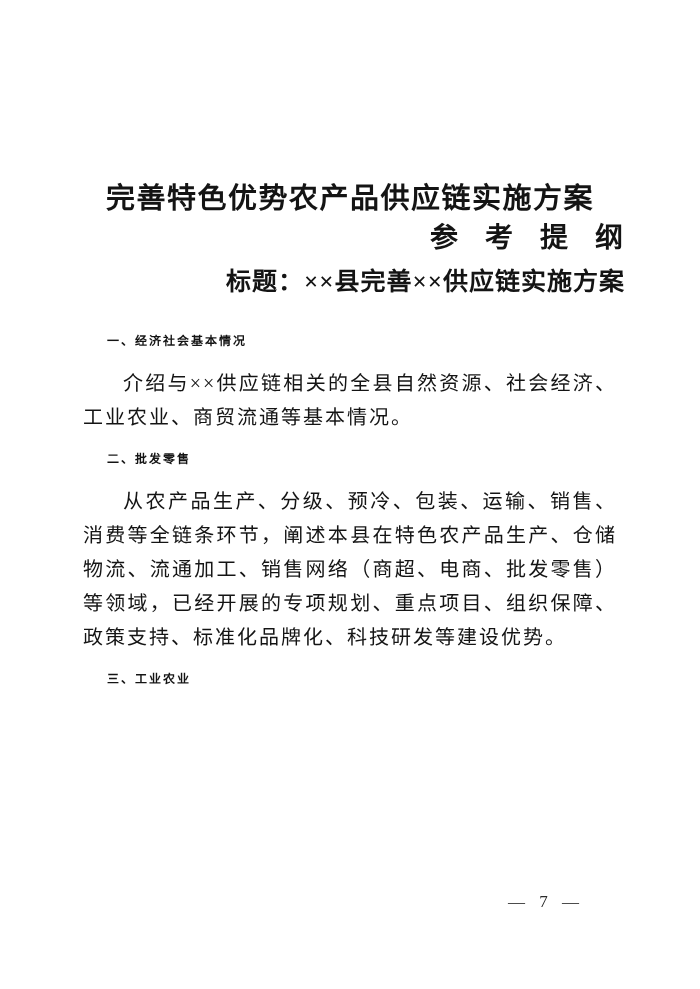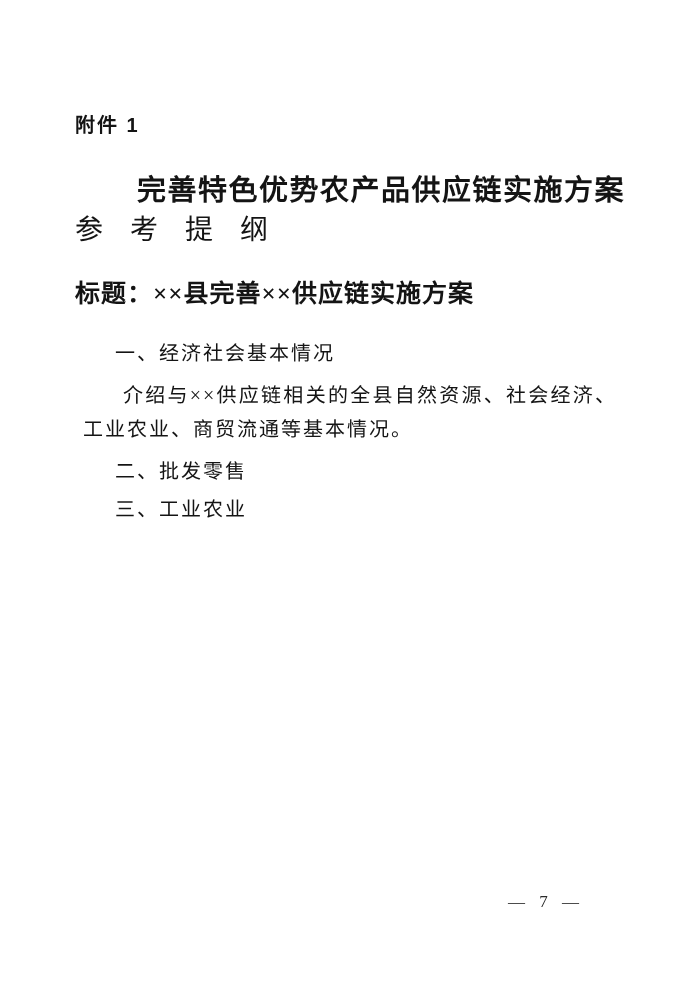--- a/index.html
+++ b/index.html
@@ -23,51 +23,51 @@
     top: 112px;
   }
   .attachment-label {
     font-family: "Liberation Sans", sans-serif;
     font-weight: 700;
     font-size: 20px;
     line-height: 26px;
     letter-spacing: 2px;
   }
   .doc-title-1 {
-    margin-top: 32px;
-    text-align: right;
+    margin-top: 66px;
+    text-align: center;
     font-weight: 700;
     font-size: 29px;
     line-height: 40px;
     letter-spacing: 1.5px;
   }
   .doc-title-2 {
-    text-align: left;
-    font-weight: 400;
+    text-align: right;
+    font-weight: 700;
     font-size: 28px;
     line-height: 40px;
     letter-spacing: 2px;
     word-spacing: 16px;
   }
   .doc-subtitle {
-    margin-top: 28px;
-    text-align: left;
+    margin-top: 8px;
+    text-align: right;
     font-weight: 700;
     font-size: 25px;
     line-height: 32px;
     letter-spacing: 1px;
   }
   .section-heading {
     font-family: "Liberation Sans", sans-serif;
-    font-weight: 400;
-    font-size: 20px;
+    font-weight: 700;
+    font-size: 12px;
     line-height: 34px;
     text-indent: 2em;
     letter-spacing: 2px;
-    margin: 0;
+    margin: 8px;
   }
   .section:first-of-type .section-heading {
     margin-top: 26px;
   }
   .section + .section .section-heading {
     margin-top: 4px;
   }
   .paragraph {
     font-size: 20px;
     line-height: 34px;
@@ -85,35 +85,35 @@
     word-spacing: 8px;
     color: #2b2b2b;
   }
 </style>
 </head>
 <body>
 
 <div class="page">
   <div class="content">
 
-    <div class="attachment-label">附件 1</div>
 
     <div class="doc-title-1">完善特色优势农产品供应链实施方案</div>
 
     <div class="doc-title-2">参 考 提 纲</div>
 
     <div class="doc-subtitle">标题：××县完善××供应链实施方案</div>
 
     <section class="section">
       <h2 class="section-heading">一、经济社会基本情况</h2>
       <p class="paragraph">介绍与××供应链相关的全县自然资源、社会经济、工业农业、商贸流通等基本情况。</p>
     </section>
 
     <section class="section">
       <h2 class="section-heading">二、批发零售</h2>
+      <p class="paragraph">从农产品生产、分级、预冷、包装、运输、销售、消费等全链条环节，阐述本县在特色农产品生产、仓储物流、流通加工、销售网络（商超、电商、批发零售）等领域，已经开展的专项规划、重点项目、组织保障、政策支持、标准化品牌化、科技研发等建设优势。</p>
     </section>
 
     <section class="section">
       <h2 class="section-heading">三、工业农业</h2>
     </section>
 
   </div>
 
   <div class="footer">— 7 —</div>
 </div>

